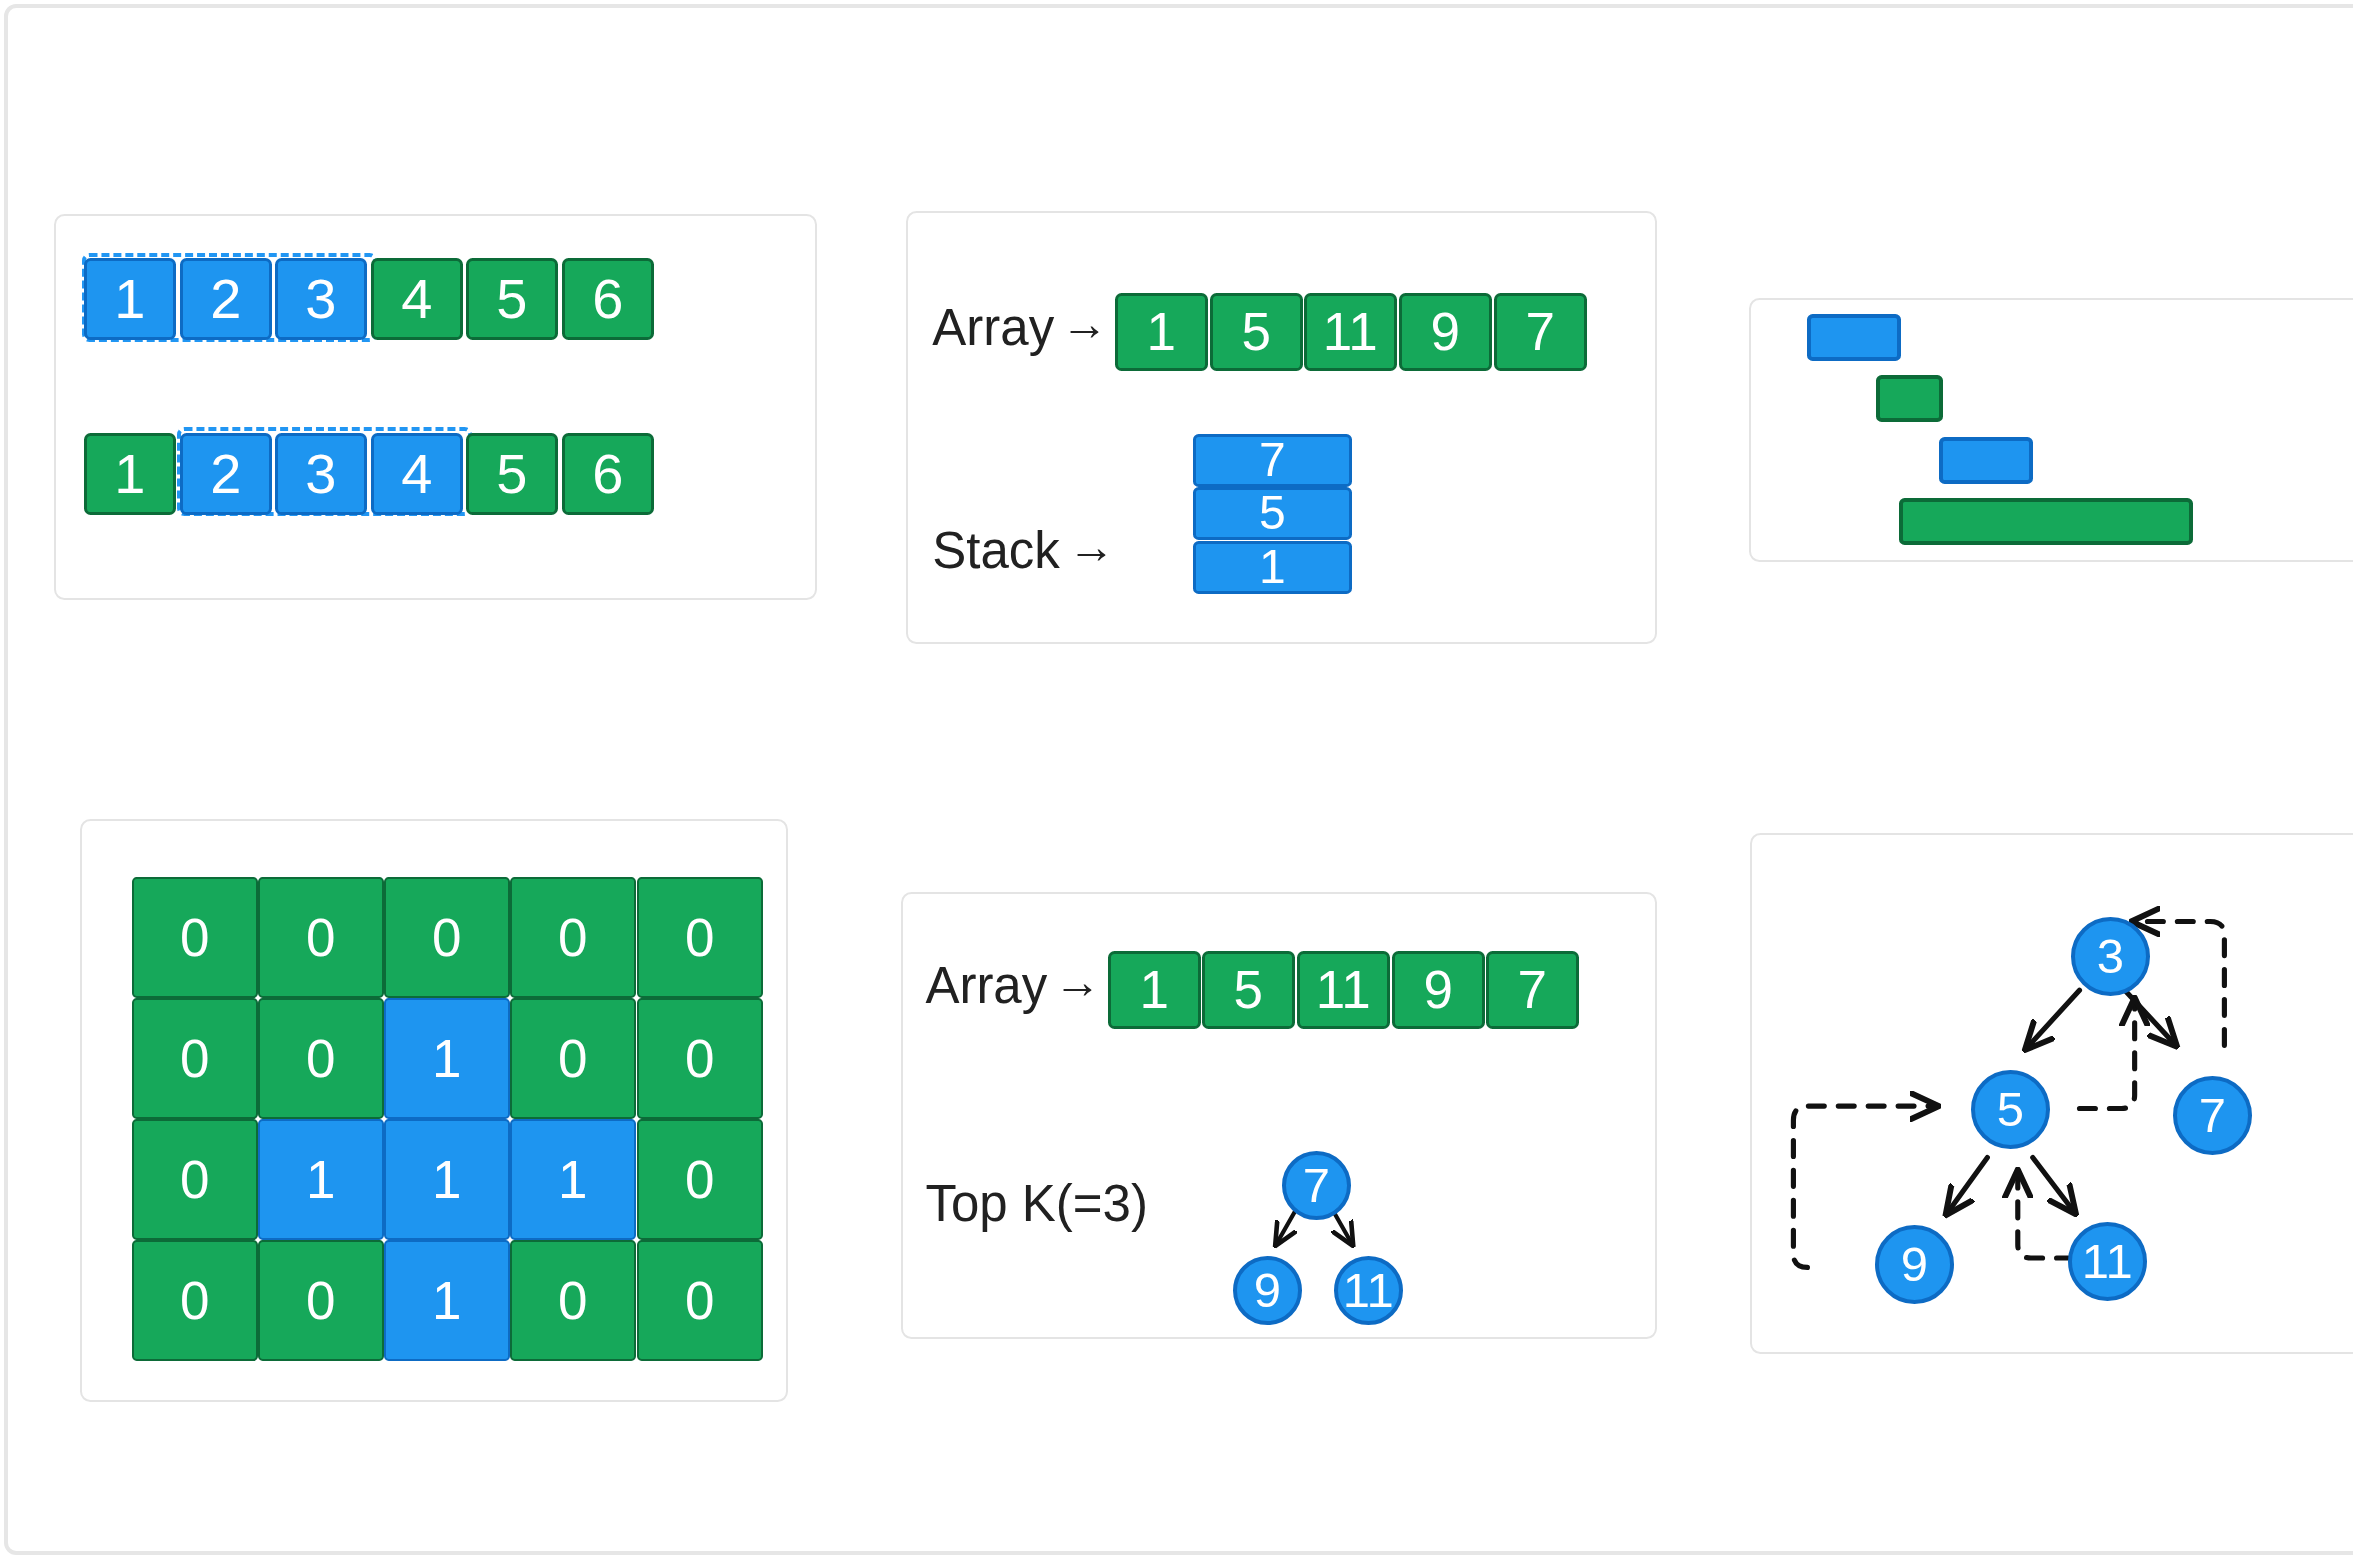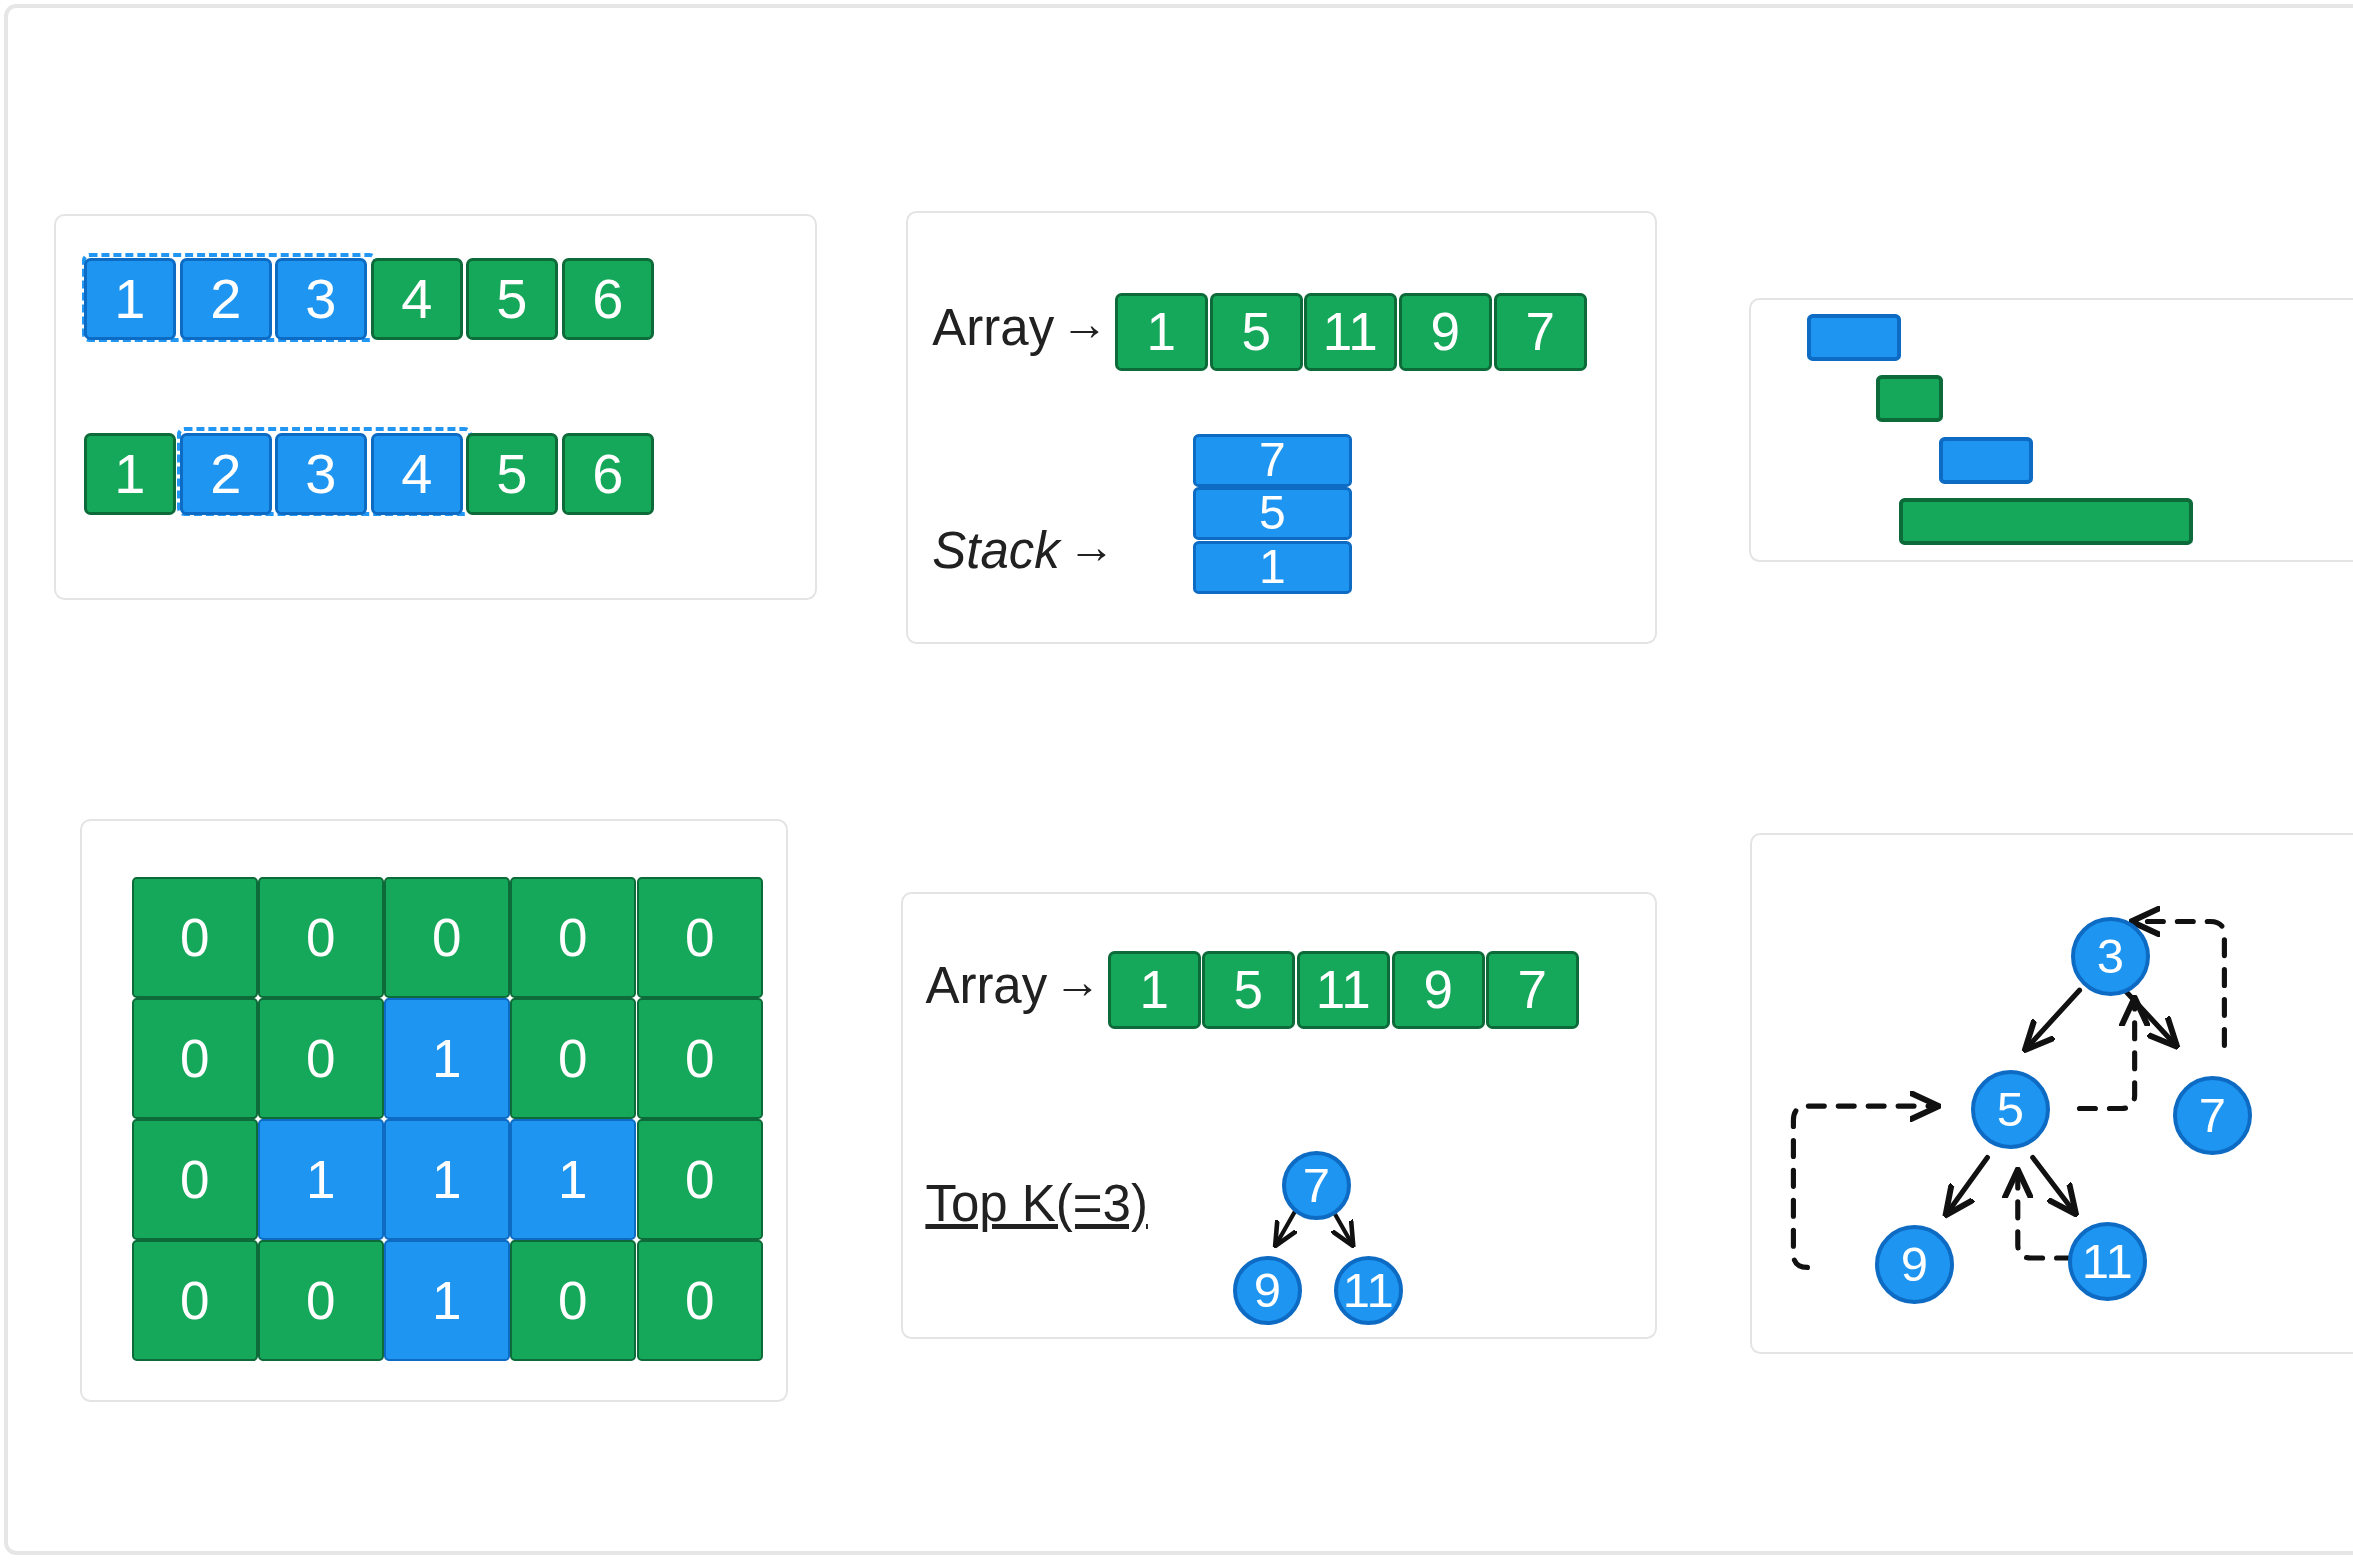--- a/index.html
+++ b/index.html
@@ -102,21 +102,21 @@
 
     <span class="lbl" style="left:24.5px;top:89px;">Array</span>
     <span class="lbl" style="left:153px;top:87px;font-size:47px;">→</span>
 
     <div class="cell green arr-cell" style="left:207px;top:80px;">1</div>
     <div class="cell green arr-cell" style="left:302px;top:80px;">5</div>
     <div class="cell green arr-cell" style="left:396px;top:80px;">11</div>
     <div class="cell green arr-cell" style="left:491px;top:80px;">9</div>
     <div class="cell green arr-cell" style="left:586px;top:80px;">7</div>
 
-    <span class="lbl" style="left:24.5px;top:312px;font-style:italic;">Stack</span>
+    <span class="lbl" style="left:24.5px;top:312px;">Stack</span>
     <span class="lbl" style="left:160px;top:310px;font-size:47px;">→</span>
 
     <div class="cell blue stk-cell" style="left:285px;top:221px;">7</div>
     <div class="cell blue stk-cell" style="left:285px;top:274px;">5</div>
     <div class="cell blue stk-cell" style="left:285px;top:328px;">1</div>
   </div>
 
   <div class="panel" id="p3">
     <div class="bar blue" style="left:56px;top:14.6px;width:94px;height:47px;"></div>
     <div class="bar green" style="left:125px;top:75px;width:67px;height:47px;"></div>
@@ -155,21 +155,21 @@
 
     <span class="lbl" style="left:22.6px;top:66px;">Array</span>
     <span class="lbl" style="left:151px;top:64px;font-size:47px;">→</span>
 
     <div class="cell green tk-cell" style="left:205px;top:57px;">1</div>
     <div class="cell green tk-cell" style="left:299px;top:57px;">5</div>
     <div class="cell green tk-cell" style="left:394px;top:57px;">11</div>
     <div class="cell green tk-cell" style="left:489px;top:57px;">9</div>
     <div class="cell green tk-cell" style="left:583px;top:57px;">7</div>
 
-    <span class="lbl" style="left:22.6px;top:284px;text-decoration:underline;">Top K(=3)</span>
+    <span class="lbl" style="left:22.6px;top:284px;">Top K(=3)</span>
 
     <svg class="edges" viewBox="0 0 1605 950">
       <defs>
         <marker id="tk-arrow" markerWidth="6" markerHeight="6" refX="5.2" refY="3" orient="auto" markerUnits="strokeWidth">
           <path d="M0,0.4 L5.6,3 L0,5.6" fill="none" stroke="#111111" stroke-width="1.1" stroke-linecap="round" stroke-linejoin="round"></path>
         </marker>
       </defs>
       <path d="M840,675 L796,752" stroke="#111111" stroke-width="9" fill="none" stroke-linecap="round" marker-end="url(#tk-arrow)"></path>
       <path d="M916,675 L960,752" stroke="#111111" stroke-width="9" fill="none" stroke-linecap="round" marker-end="url(#tk-arrow)"></path>
     </svg>

